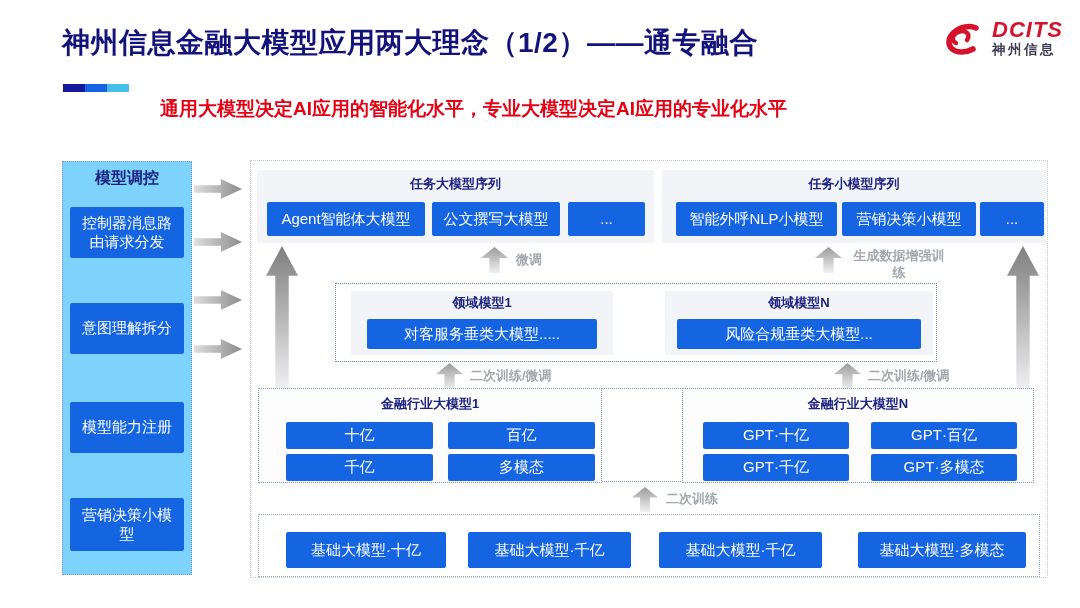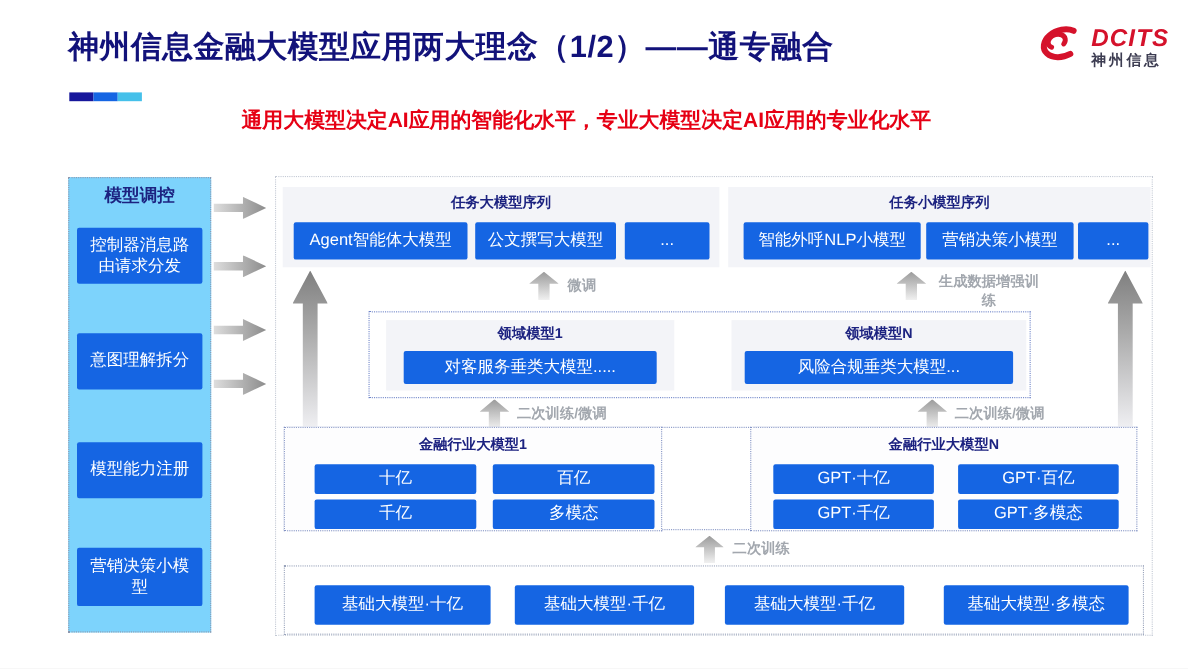--- a/index.html
+++ b/index.html
@@ -5,22 +5,22 @@
   html,body{margin:0;padding:0;background:#e9e9e9;}
   .canvas{
     position:relative;width:1080px;height:608px;background:#ffffff;
     font-family:"Liberation Sans","DejaVu Sans",sans-serif;overflow:hidden;
   }
   .abs{position:absolute;}
   
   .page-title{left:62px;top:24px;width:900px;font-size:28px;font-weight:bold;color:#12127a;letter-spacing:0.5px;}
   .underline{left:63px;top:84px;display:flex;}
   .underline span{display:block;width:22px;height:8px;}
-  .subtitle{left:143px;top:96px;width:780px;text-align:center;font-size:19px;font-weight:bold;color:#e60014;}
-  .logo{left:938px;top:18px;display:flex;align-items:flex-end;gap:6px;}
+  .subtitle{left:160px;top:96px;width:780px;font-size:19px;font-weight:bold;color:#e60014;}
+  .logo{left:938px;top:18px;display:flex;align-items:flex-start;gap:6px;}
   .logo-txt{display:flex;flex-direction:column;line-height:1.05;}
   .logo-brand{font-size:22px;font-weight:bold;font-style:italic;color:#d5122b;letter-spacing:1px;}
   .logo-company{font-size:13.5px;font-weight:bold;color:#3d3d52;letter-spacing:2.5px;margin-top:2px;}
   
   .sidebar{left:62px;top:161px;width:130px;height:414px;border:1.5px dotted #8d97ad;background:#7dd3fc;box-sizing:border-box;}
   .sidebar-title{position:absolute;left:0;top:6px;width:100%;text-align:center;font-size:16px;font-weight:bold;color:#1c2280;}
   .chip{position:absolute;background:#1565e3;color:#fff;display:flex;align-items:center;justify-content:center;
         text-align:center;font-size:15px;line-height:1.25;border-radius:2px;box-sizing:border-box;padding:0 8px;}
   .sb1{left:7px;top:45px;width:114px;height:51px;}
   .sb2{left:7px;top:141px;width:114px;height:51px;}

